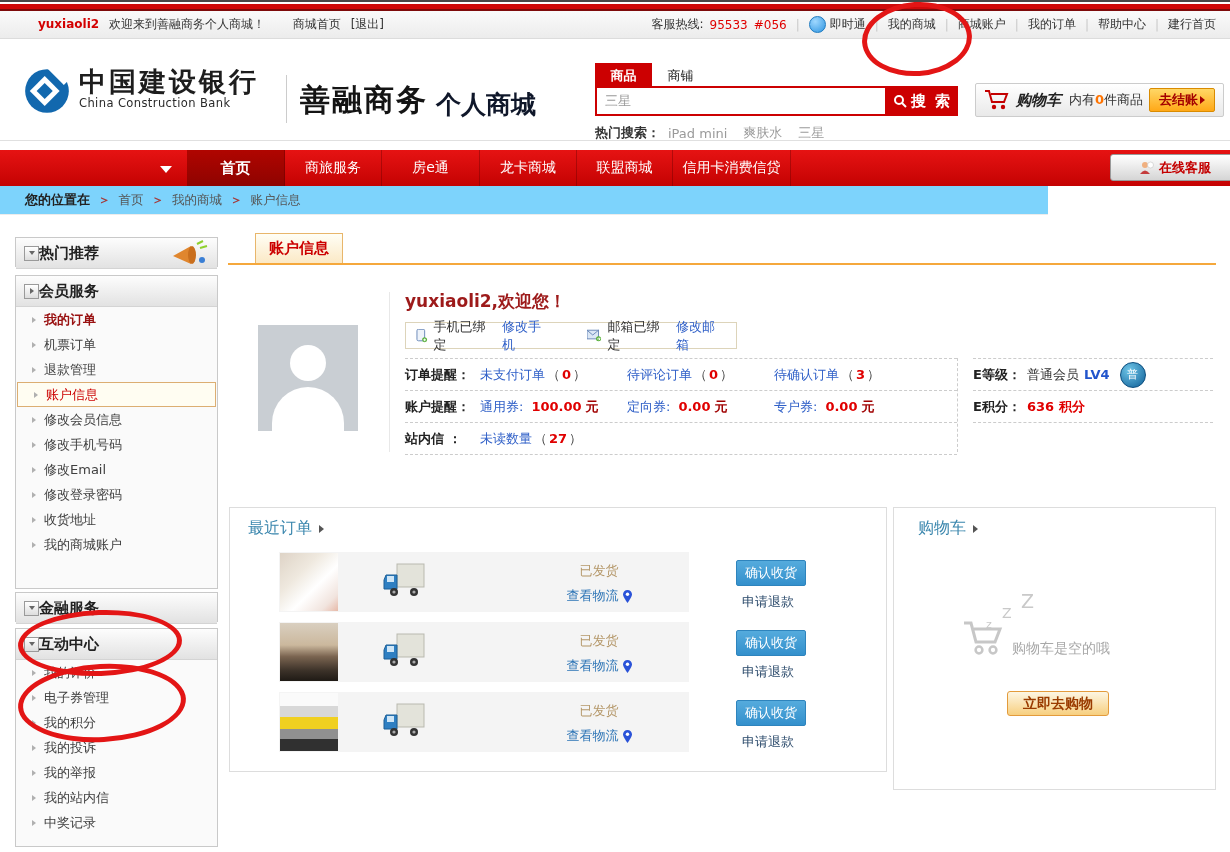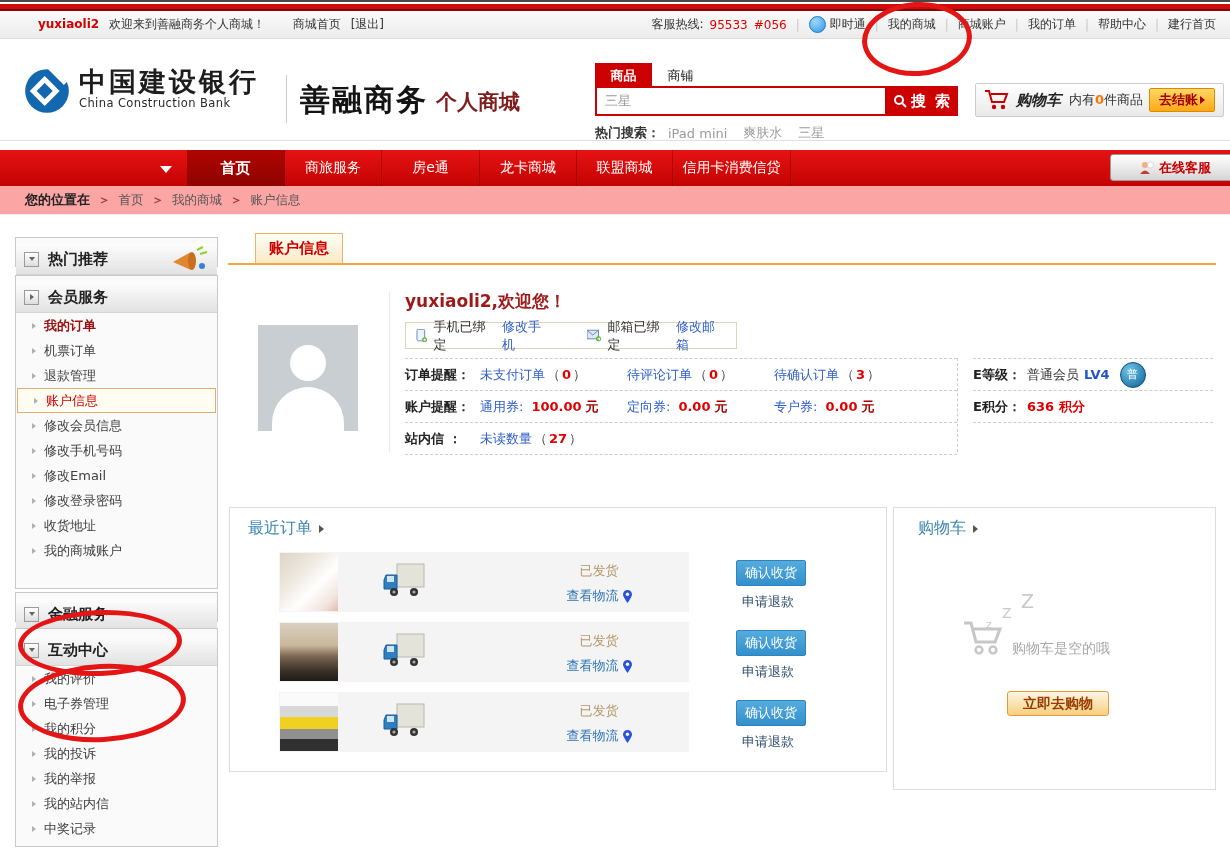--- a/index.html
+++ b/index.html
@@ -27,21 +27,21 @@
     display:inline-block;margin-right:4px;vertical-align:-3px;border:1px solid #1d7ac0;}
 
   
   .header{left:0;top:40px;width:1230px;height:100px;background:#fff;}
   .header-underline{left:0;top:140px;width:1230px;height:1px;background:#e0e0e0;}
   .logo-wrap{left:24px;top:68px;display:flex;align-items:flex-start;}
   .bank-cn{font-size:27px;font-weight:bold;color:#1d1d1d;letter-spacing:3px;line-height:28px;}
   .bank-en{font-size:11.5px;color:#2a2a2a;letter-spacing:.4px;}
   .logo-divider{left:286px;top:75px;width:1px;height:48px;background:#ccc;}
   .brand-cn{left:300px;top:80px;font-size:30px;font-weight:bold;color:#141414;letter-spacing:2px;}
-  .brand-sub{left:436px;top:88px;font-size:21px;font-weight:bold;color:#7f1d1d;}
+  .brand-sub{left:436px;top:88px;font-size:25px;font-weight:bold;color:#0f172a;}
 
   
   .tab-goods{left:595px;top:63px;width:57px;height:25px;background:#cc0001;color:#fff;font-weight:bold;
     font-size:13px;display:flex;align-items:center;justify-content:center;}
   .tab-shops{left:652px;top:63px;width:57px;height:25px;color:#222;font-size:13px;
     display:flex;align-items:center;justify-content:center;}
   .search-input{left:595px;top:86px;width:292px;height:30px;box-sizing:border-box;border:2px solid #cc0001;
     font-size:13px;color:#999;padding:0 8px;outline:none;font-family:inherit;position:absolute;}
   .search-btn{left:887px;top:86px;width:71px;height:30px;background:#cc0001;color:#fff;font-weight:bold;
     font-size:15px;display:flex;align-items:center;justify-content:center;gap:4px;letter-spacing:2px;}
@@ -68,29 +68,29 @@
     border-right:6px solid transparent;border-top:7px solid #fff;}
   .nav-items{left:187px;top:150px;height:36px;display:flex;}
   .nav-item{height:36px;display:flex;align-items:center;justify-content:center;color:#fff;font-size:14px;
     border-right:1px solid rgba(90,0,0,.35);box-sizing:border-box;}
   .nav-item.active{background:linear-gradient(#b00500,#8e0300);font-weight:bold;font-size:15px;}
   .svc-btn{left:1110px;top:154px;width:129px;height:27px;background:linear-gradient(#ffffff,#d5d5d5);
     border:1px solid #9a9a9a;border-radius:3px;display:flex;align-items:center;justify-content:center;gap:5px;
     color:#c40000;font-weight:bold;font-size:13px;box-sizing:border-box;}
 
   
-  .crumb{left:0;top:186px;width:1230px;height:29px;background:#fca5a5;border-bottom:1px solid #ececec;
+  .crumb{left:0;top:186px;width:1048px;height:29px;background:#7dd3fc;border-bottom:1px solid #ececec;
     display:flex;align-items:center;padding-left:25px;box-sizing:border-box;font-size:12.5px;color:#555;}
   .crumb-prefix{font-weight:bold;color:#222;font-size:13px;}
   .crumb-sep{color:#a33c3c;margin:0 8px;font-weight:bold;}
 
   
   .sbox{position:absolute;left:15px;width:203px;box-sizing:border-box;border:1px solid #c9c9c9;background:#fafafa;}
-  .s-head{height:30px;background:linear-gradient(#fdfdfd,#e2e2e2);display:flex;align-items:center;gap:9px;
-    padding-left:8px;font-weight:bold;font-size:15px;color:#222;border-bottom:1px solid #d4d4d4;position:relative;margin-top:6px;}
+  .s-head{height:30px;background:linear-gradient(#fdfdfd,#e2e2e2);display:flex;align-items:center;
+    padding-left:8px;font-weight:bold;font-size:15px;color:#222;border-bottom:1px solid #d4d4d4;position:relative;}
   .sq{width:13px;height:13px;border:1px solid #9a9a9a;background:linear-gradient(#fff,#ddd);
     display:flex;align-items:center;justify-content:center;}
   .sq .td{width:0;height:0;border-left:3px solid transparent;border-right:3px solid transparent;border-top:4px solid #666;}
   .sq .tr{width:0;height:0;border-top:3px solid transparent;border-bottom:3px solid transparent;border-left:4px solid #666;}
   .s-item{height:25px;display:flex;align-items:center;font-size:13px;color:#404040;padding-left:28px;position:relative;}
   .s-item .bullet{position:absolute;left:16px;width:0;height:0;border-top:3px solid transparent;
     border-bottom:3px solid transparent;border-left:4px solid #b0b0b0;}
   .s-item.hl{font-weight:bold;color:#991111;}
   .s-item.sel{background:#fffdf2;border:1px solid #dcae72;color:#cc0000;height:23px;margin:0 1px;}
   .mega{position:absolute;right:6px;top:2px;}

